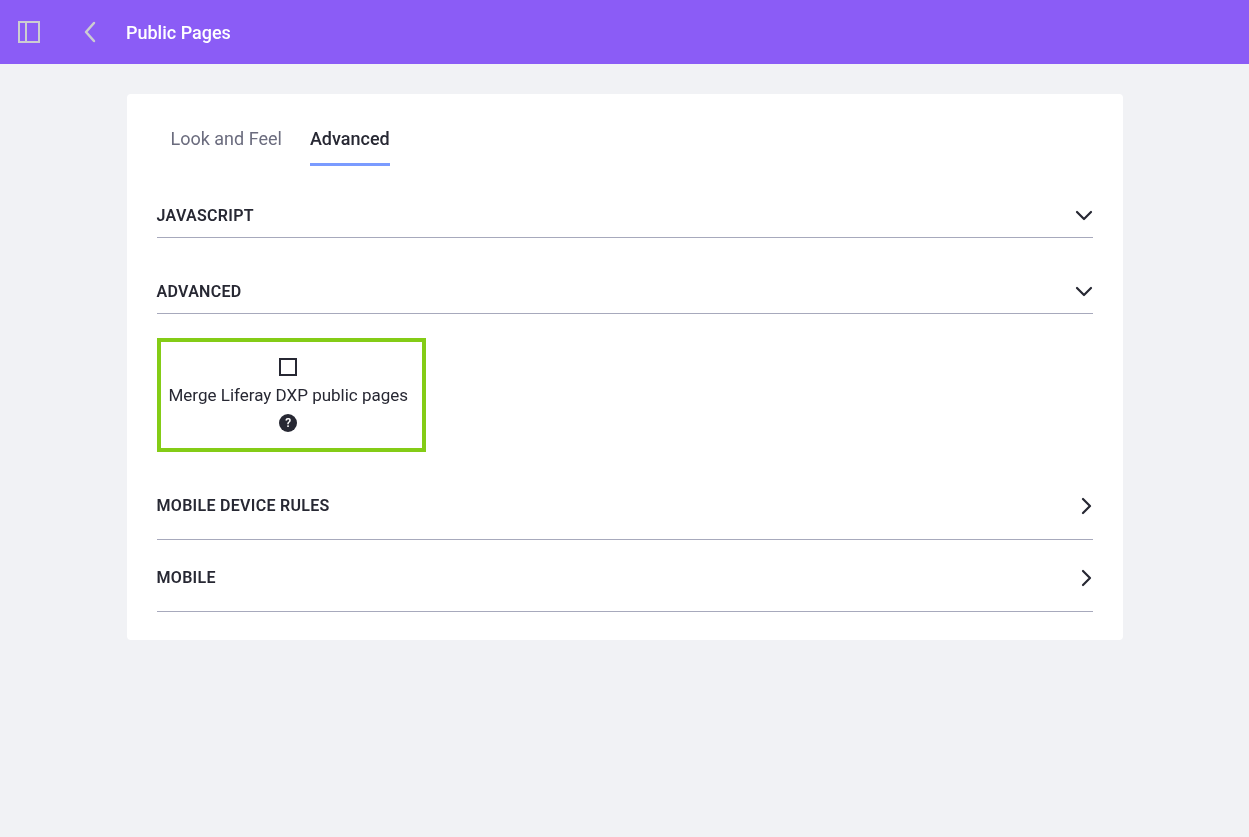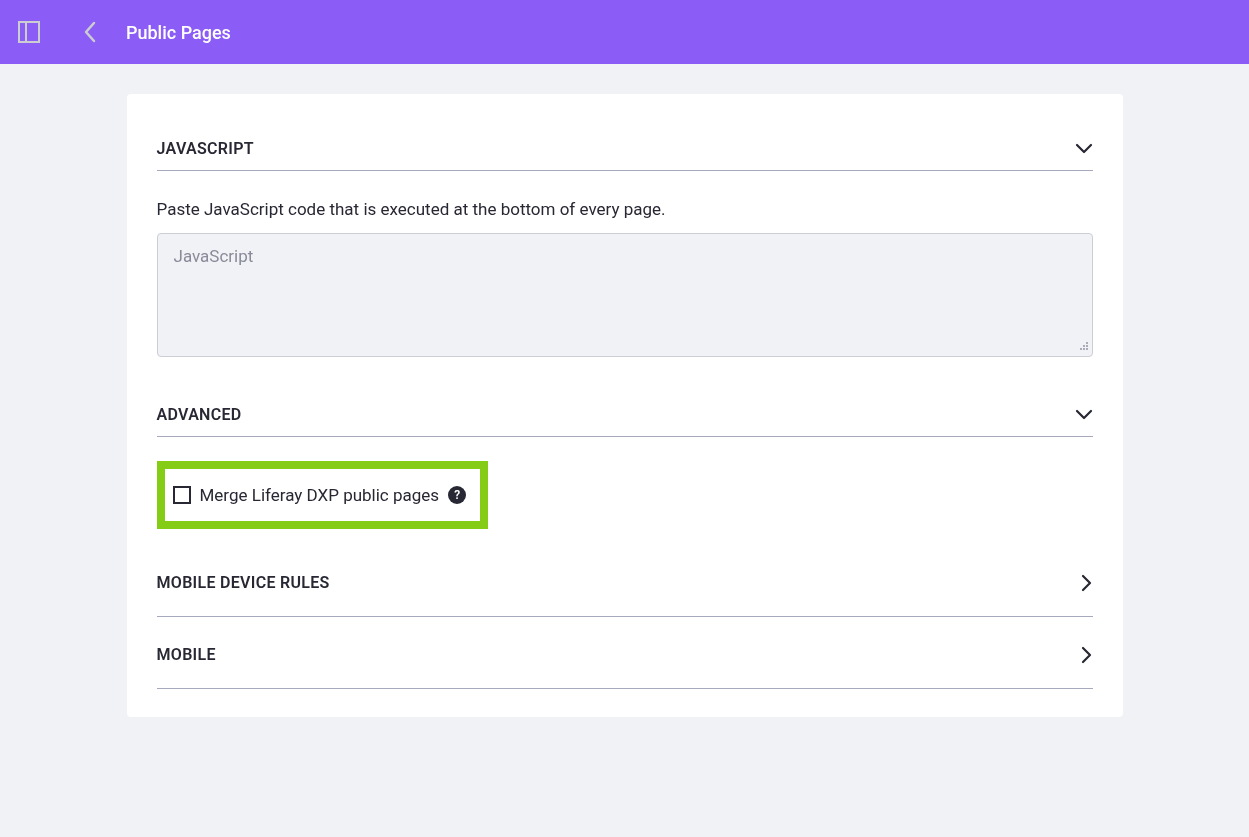--- a/index.html
+++ b/index.html
@@ -136,23 +136,24 @@
       position: absolute;
       right: 4px;
       bottom: 6px;
       color: #8a8b9a;
       pointer-events: none;
     }
     .highlight-box {
       display: inline-flex;
       align-items: center;
       gap: 9px;
-      border: 8px solid #84cc16;
+      border: 4px solid #84cc16;
       padding: 16px 14px 16px 8px;
       margin-top: -4px;
+      flex-direction: column;
     }
     .checkbox {
       width: 18px;
       height: 18px;
       border: 2px solid #272833;
       background: #fff;
       cursor: pointer;
       flex-shrink: 0;
     }
     .checkbox-label {
@@ -194,44 +195,32 @@
     <svg width="14" height="22" viewBox="0 0 14 22" fill="none">
       <path d="M11 2L3 11L11 20" stroke="currentColor" stroke-width="2.5" stroke-linecap="round" stroke-linejoin="round"></path>
     </svg>
   </div>
   <div class="topbar-title">Public Pages</div>
 </div>
 
 <div class="main-area">
   <div class="panel">
 
+    <div class="tabs">
+      <div class="tab">Look and Feel</div>
+      <div class="tab active">Advanced</div>
+    </div>
 
     <div class="section">
       <div class="section-header">
         <div class="section-title">JAVASCRIPT</div>
         <div class="section-chevron">
           <svg width="18" height="12" viewBox="0 0 18 12" fill="none">
             <path d="M2 2L9 9L16 2" stroke="currentColor" stroke-width="2.2" stroke-linecap="round" stroke-linejoin="round"></path>
           </svg>
-        </div>
-      </div>
-      <div class="section-body">
-        <div class="field-label">Paste JavaScript code that is executed at the bottom of every page.</div>
-        <div class="textarea-wrap">
-          <textarea class="js-textarea" placeholder="JavaScript" style=""></textarea>
-          <div class="resize-handle">
-            <svg width="10" height="10" viewBox="0 0 10 10">
-              <circle cx="8" cy="2" r="0.9" fill="currentColor"></circle>
-              <circle cx="5" cy="5" r="0.9" fill="currentColor"></circle>
-              <circle cx="8" cy="5" r="0.9" fill="currentColor"></circle>
-              <circle cx="2" cy="8" r="0.9" fill="currentColor"></circle>
-              <circle cx="5" cy="8" r="0.9" fill="currentColor"></circle>
-              <circle cx="8" cy="8" r="0.9" fill="currentColor"></circle>
-            </svg>
-          </div>
         </div>
       </div>
     </div>
 
     <div class="section">
       <div class="section-header">
         <div class="section-title">ADVANCED</div>
         <div class="section-chevron">
           <svg width="18" height="12" viewBox="0 0 18 12" fill="none">
             <path d="M2 2L9 9L16 2" stroke="currentColor" stroke-width="2.2" stroke-linecap="round" stroke-linejoin="round"></path>

